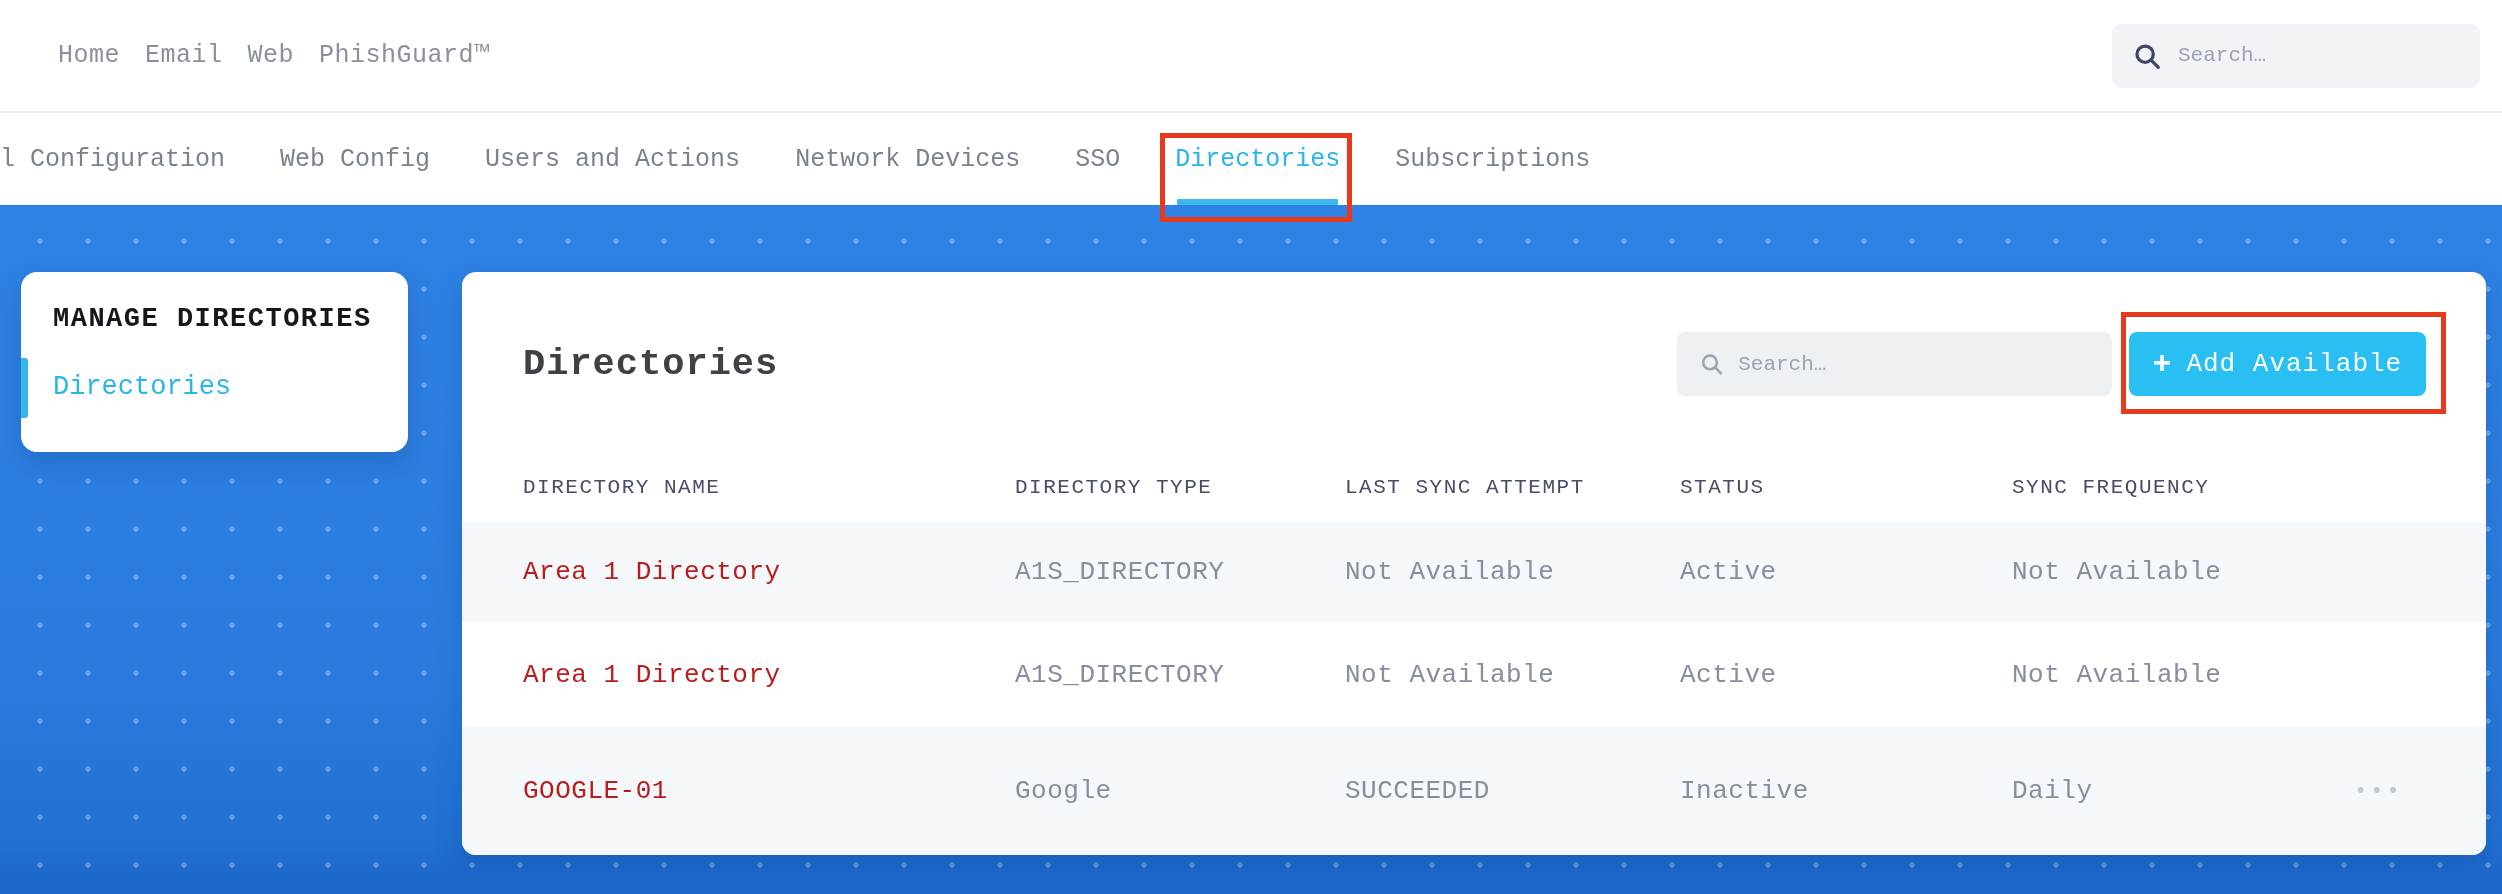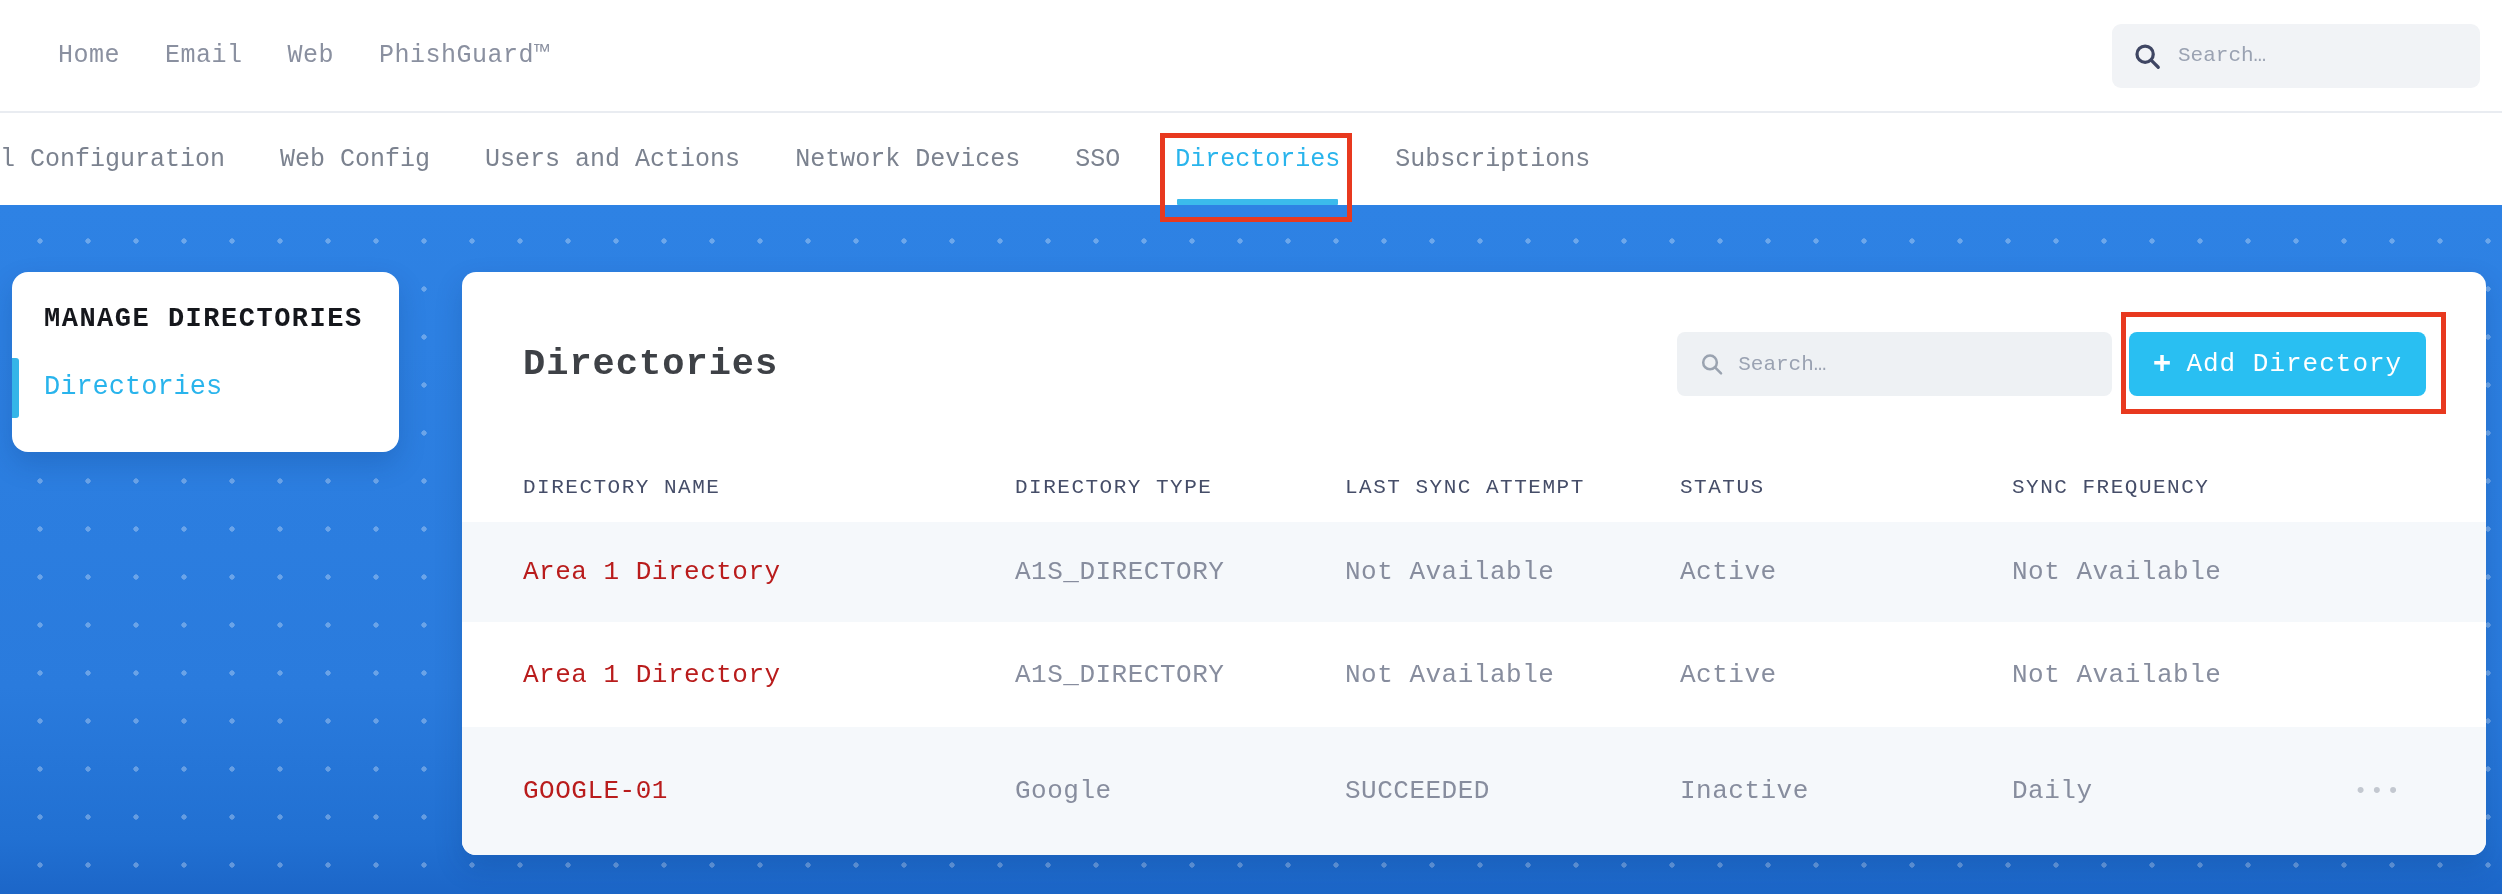--- a/index.html
+++ b/index.html
@@ -6,21 +6,21 @@
   html, body {
     width: 2502px; height: 894px; overflow: hidden;
     font-family: "Liberation Mono", "DejaVu Sans Mono", monospace;
     background: #ffffff;
   }
 
   
   .topbar {
     height: 113px; background: #ffffff;
     display: flex; align-items: center;
-    padding: 0 22px 0 58px; gap: 45px;
+    padding: 0 22px 0 58px; gap: 25px;
     border-bottom: 2px solid #e9ecf1;
   }
   .topnav-item {
     color: #8a90a0; font-size: 25px; letter-spacing: 0.5px;
     cursor: pointer; white-space: nowrap;
   }
   .top-search {
     margin-left: auto; width: 368px; height: 64px;
     background: #f1f3f6; border-radius: 9px;
     display: flex; align-items: center; padding: 0 20px; gap: 16px;
@@ -62,21 +62,21 @@
     background-position: 16px 12px, 0 0;
   }
 
   .card {
     position: absolute; background: #ffffff;
     box-shadow: 0 12px 28px rgba(5, 40, 95, 0.18);
   }
 
   
   .sidebar-card {
-    left: 12px; top: 67px; width: 387px; height: 180px;
+    left: 21px; top: 67px; width: 387px; height: 180px;
     border-radius: 16px; padding: 32px 0 0 32px;
   }
   .sidebar-title {
     font-size: 27px; font-weight: bold; color: #15171c; letter-spacing: 1.5px;
   }
   .sidebar-link-row { position: relative; margin-top: 38px; }
   .sidebar-active-bar {
     position: absolute; left: -32px; top: -14px; width: 7px; height: 60px;
     background: #35b5e8; border-radius: 0 3px 3px 0;
   }
@@ -180,21 +180,21 @@
       <div class="card-search">
         <svg width="28" height="28" viewBox="0 0 24 24" fill="none" stroke="#9aa3b0" stroke-width="2.4" stroke-linecap="round">
           <circle cx="10.5" cy="10.5" r="6.5"></circle>
           <line x1="15.5" y1="15.5" x2="21" y2="21"></line>
         </svg>
         <input class="search-input" placeholder="Search…" style="">
       </div>
       <div class="add-btn-wrap">
         <button class="add-btn">
           <span class="plus">+</span>
-          <span>Add Directory</span>
+          <span>Add Available</span>
         </button>
         <span class="annotation-btn"></span>
       </div>
     </div>
 
     <div class="tbl-grid tbl-head">
       <span>DIRECTORY NAME</span>
       <span>DIRECTORY TYPE</span>
       <span>LAST SYNC ATTEMPT</span>
       <span>STATUS</span>

